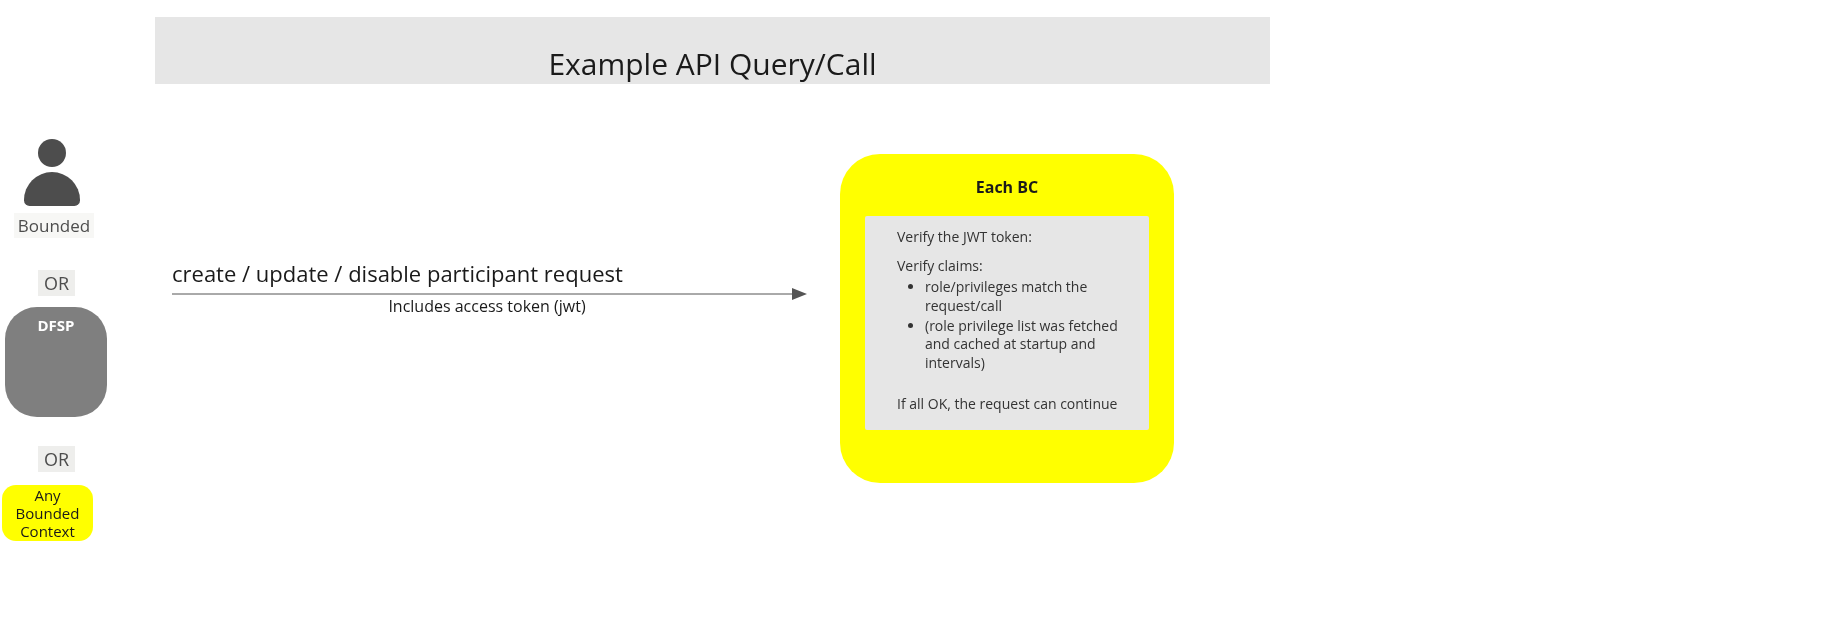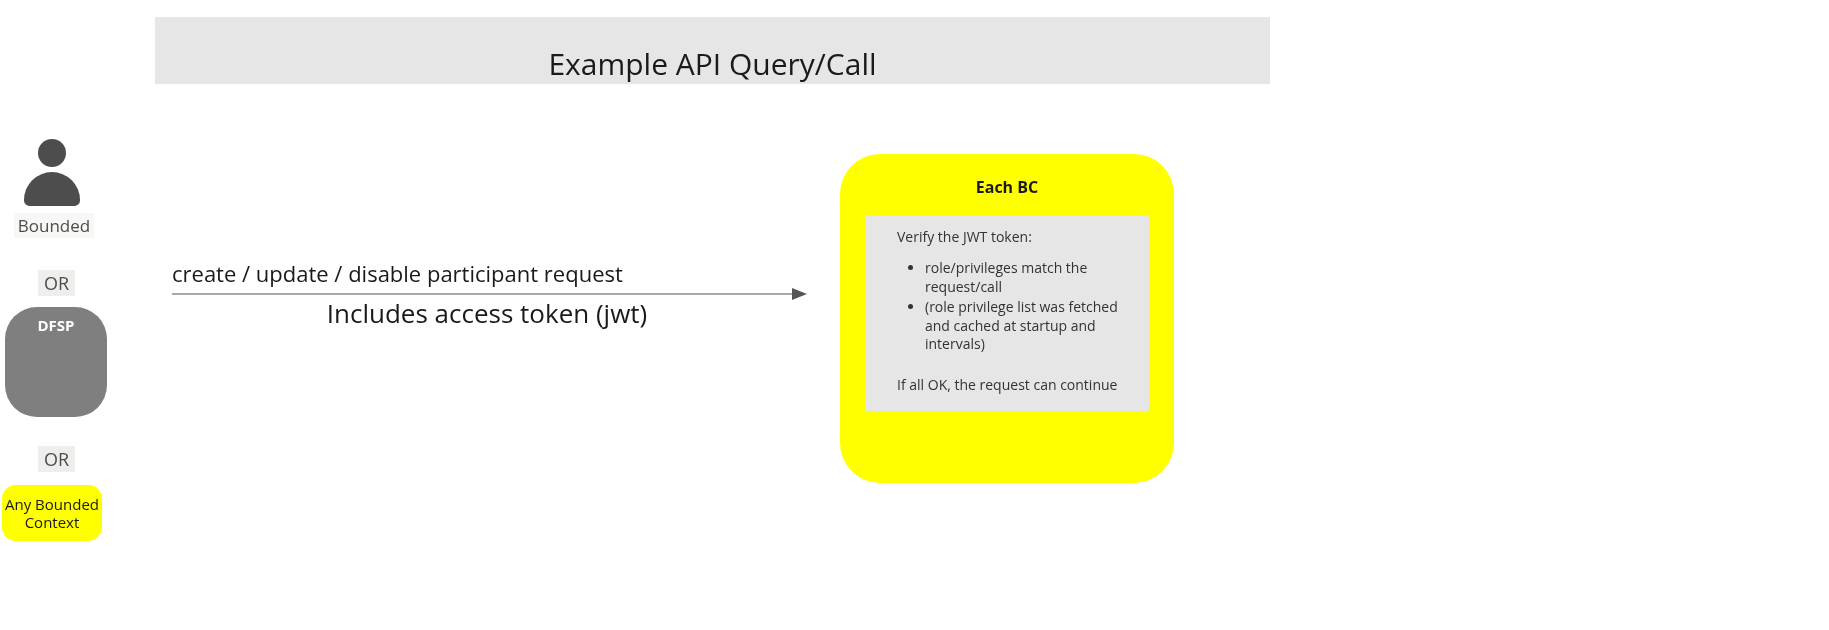--- a/index.html
+++ b/index.html
@@ -44,37 +44,37 @@
     left:5px;top:307px;width:102px;height:110px;
     background:#7f7f7f;border-radius:32px;
     color:#ffffff;font-weight:700;text-align:center;
     font-size:15px;padding-top:8px;box-sizing:border-box;
   }
   .or-2{
     left:38px;top:446px;font-size:18px;color:#4d4d4d;
     background:#eeeeec;padding:1px 6px;
   }
   .abc-box{
-    left:2px;top:485px;width:100px;height:56px;
+    left:2px;top:485px;width:91px;height:56px;
     background:#ffff00;border-radius:14px;
     color:#1a1a1a;text-align:center;font-size:15px;
     display:flex;align-items:center;justify-content:center;
     line-height:1.2;
   }
   
   .arrow-label-top{
     left:172px;top:258px;width:630px;text-align:left;
     font-size:22px;color:#1a1a1a;
   }
   .arrow-svg{
     left:172px;top:284px;width:635px;height:20px;
   }
   .arrow-label-bottom{
     left:172px;top:295px;width:630px;text-align:center;
-    font-size:26px;color:#1a1a1a;
+    font-size:16px;color:#1a1a1a;
   }
   
   .bc-box{
     left:840px;top:154px;width:334px;height:329px;
     background:#ffff00;border-radius:40px;
     padding:22px 25px 30px 25px;box-sizing:border-box;
   }
   .bc-title{
     text-align:center;font-weight:700;font-size:16px;
     color:#1a1a1a;margin-bottom:18px;
@@ -123,20 +123,21 @@
   <line x1="0" y1="10" x2="622" y2="10" stroke="#555" stroke-width="1"></line>
   <polygon points="635,10 620,4 620,16" fill="#555"></polygon>
 </svg>
 <div class="abs arrow-label-bottom">Includes access token (jwt)</div>
 
 <div class="abs bc-box">
   <div class="bc-title">Each BC</div>
   <div class="bc-inner">
     <p class="sect">Verify the JWT token:</p>
     <div class="gap"></div>
+    <p class="sect">Verify claims:</p>
     <ul>
       <li>role/privileges match the request/call</li>
       <li>(role privilege list was fetched and cached at startup and intervals)</li>
     </ul>
     <div class="gap"></div>
     <p class="sect">If all OK, the request can continue</p>
   </div>
 </div>
 
 </body></html>

